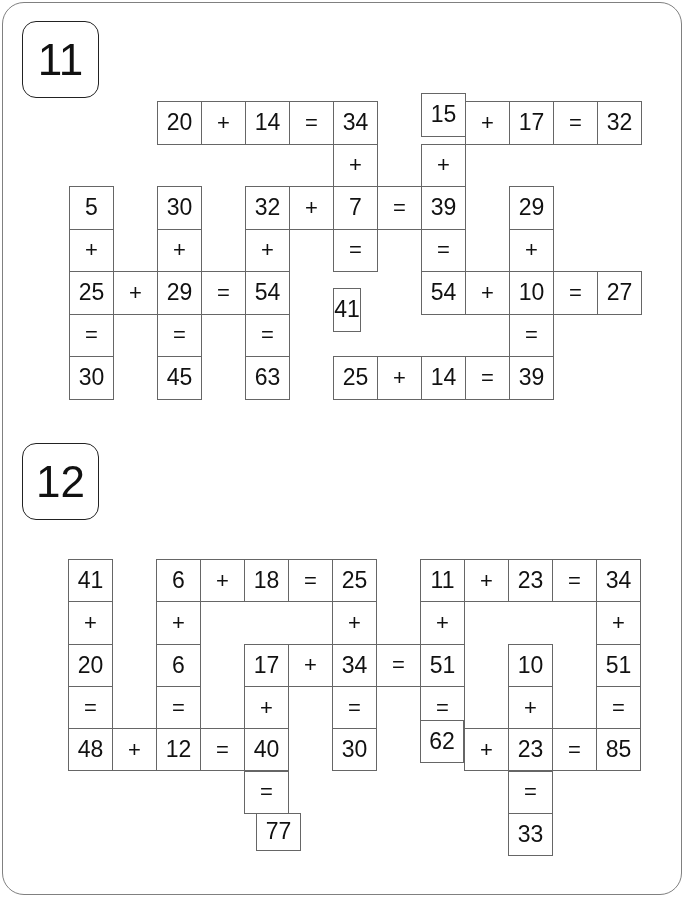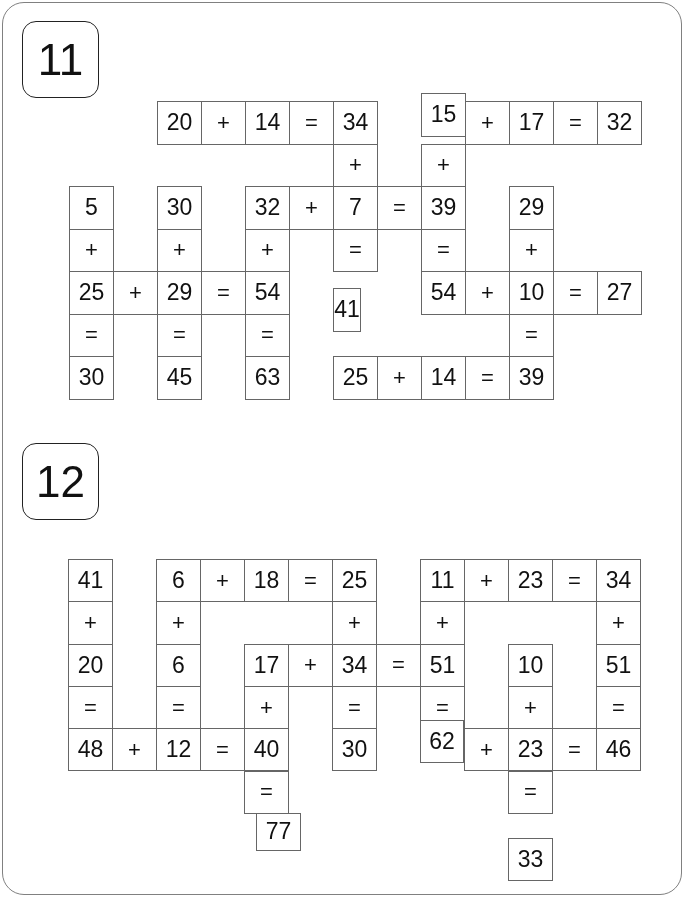--- a/index.html
+++ b/index.html
@@ -116,19 +116,19 @@
       <div class="cell" style="left: 68px; top: 728.2px; width: 45px; height: 43.3px;">48</div>
       <div class="cell op" style="left: 112px; top: 728.2px; width: 45px; height: 43.3px;">+</div>
       <div class="cell" style="left: 156px; top: 728.2px; width: 45px; height: 43.3px;">12</div>
       <div class="cell op" style="left: 200px; top: 728.2px; width: 45px; height: 43.3px;">=</div>
       <div class="cell" style="left: 244px; top: 728.2px; width: 45px; height: 43.3px;">40</div>
       <div class="cell" style="left: 332px; top: 728.2px; width: 45px; height: 43.3px;">30</div>
       <div class="cell" style="left: 420px; top: 720px; width: 44px; height: 43.3px;">62</div>
       <div class="cell op" style="left: 464px; top: 728.2px; width: 45px; height: 43.3px;">+</div>
       <div class="cell" style="left: 508px; top: 728.2px; width: 45px; height: 43.3px;">23</div>
       <div class="cell op" style="left: 552px; top: 728.2px; width: 45px; height: 43.3px;">=</div>
-      <div class="cell" style="left: 596px; top: 728.2px; width: 45px; height: 43.3px;">46</div>
+      <div class="cell" style="left: 596px; top: 728.2px; width: 45px; height: 43.3px;">85</div>
       <div class="cell op" style="left: 244px; top: 770.5px; width: 45px; height: 43.3px;">=</div>
       <div class="cell op" style="left: 508px; top: 770.5px; width: 45px; height: 43.3px;">=</div>
       <div class="cell" style="left: 256px; top: 812.8px; width: 45px; height: 38px;">77</div>
-      <div class="cell" style="left: 508px; top: 812.8px; width: 45px; height: 43.3px; margin-top: 25px;">33</div>
+      <div class="cell" style="left: 508px; top: 812.8px; width: 45px; height: 43.3px;">33</div>
     </div>
   </div>
 
 </body></html>

